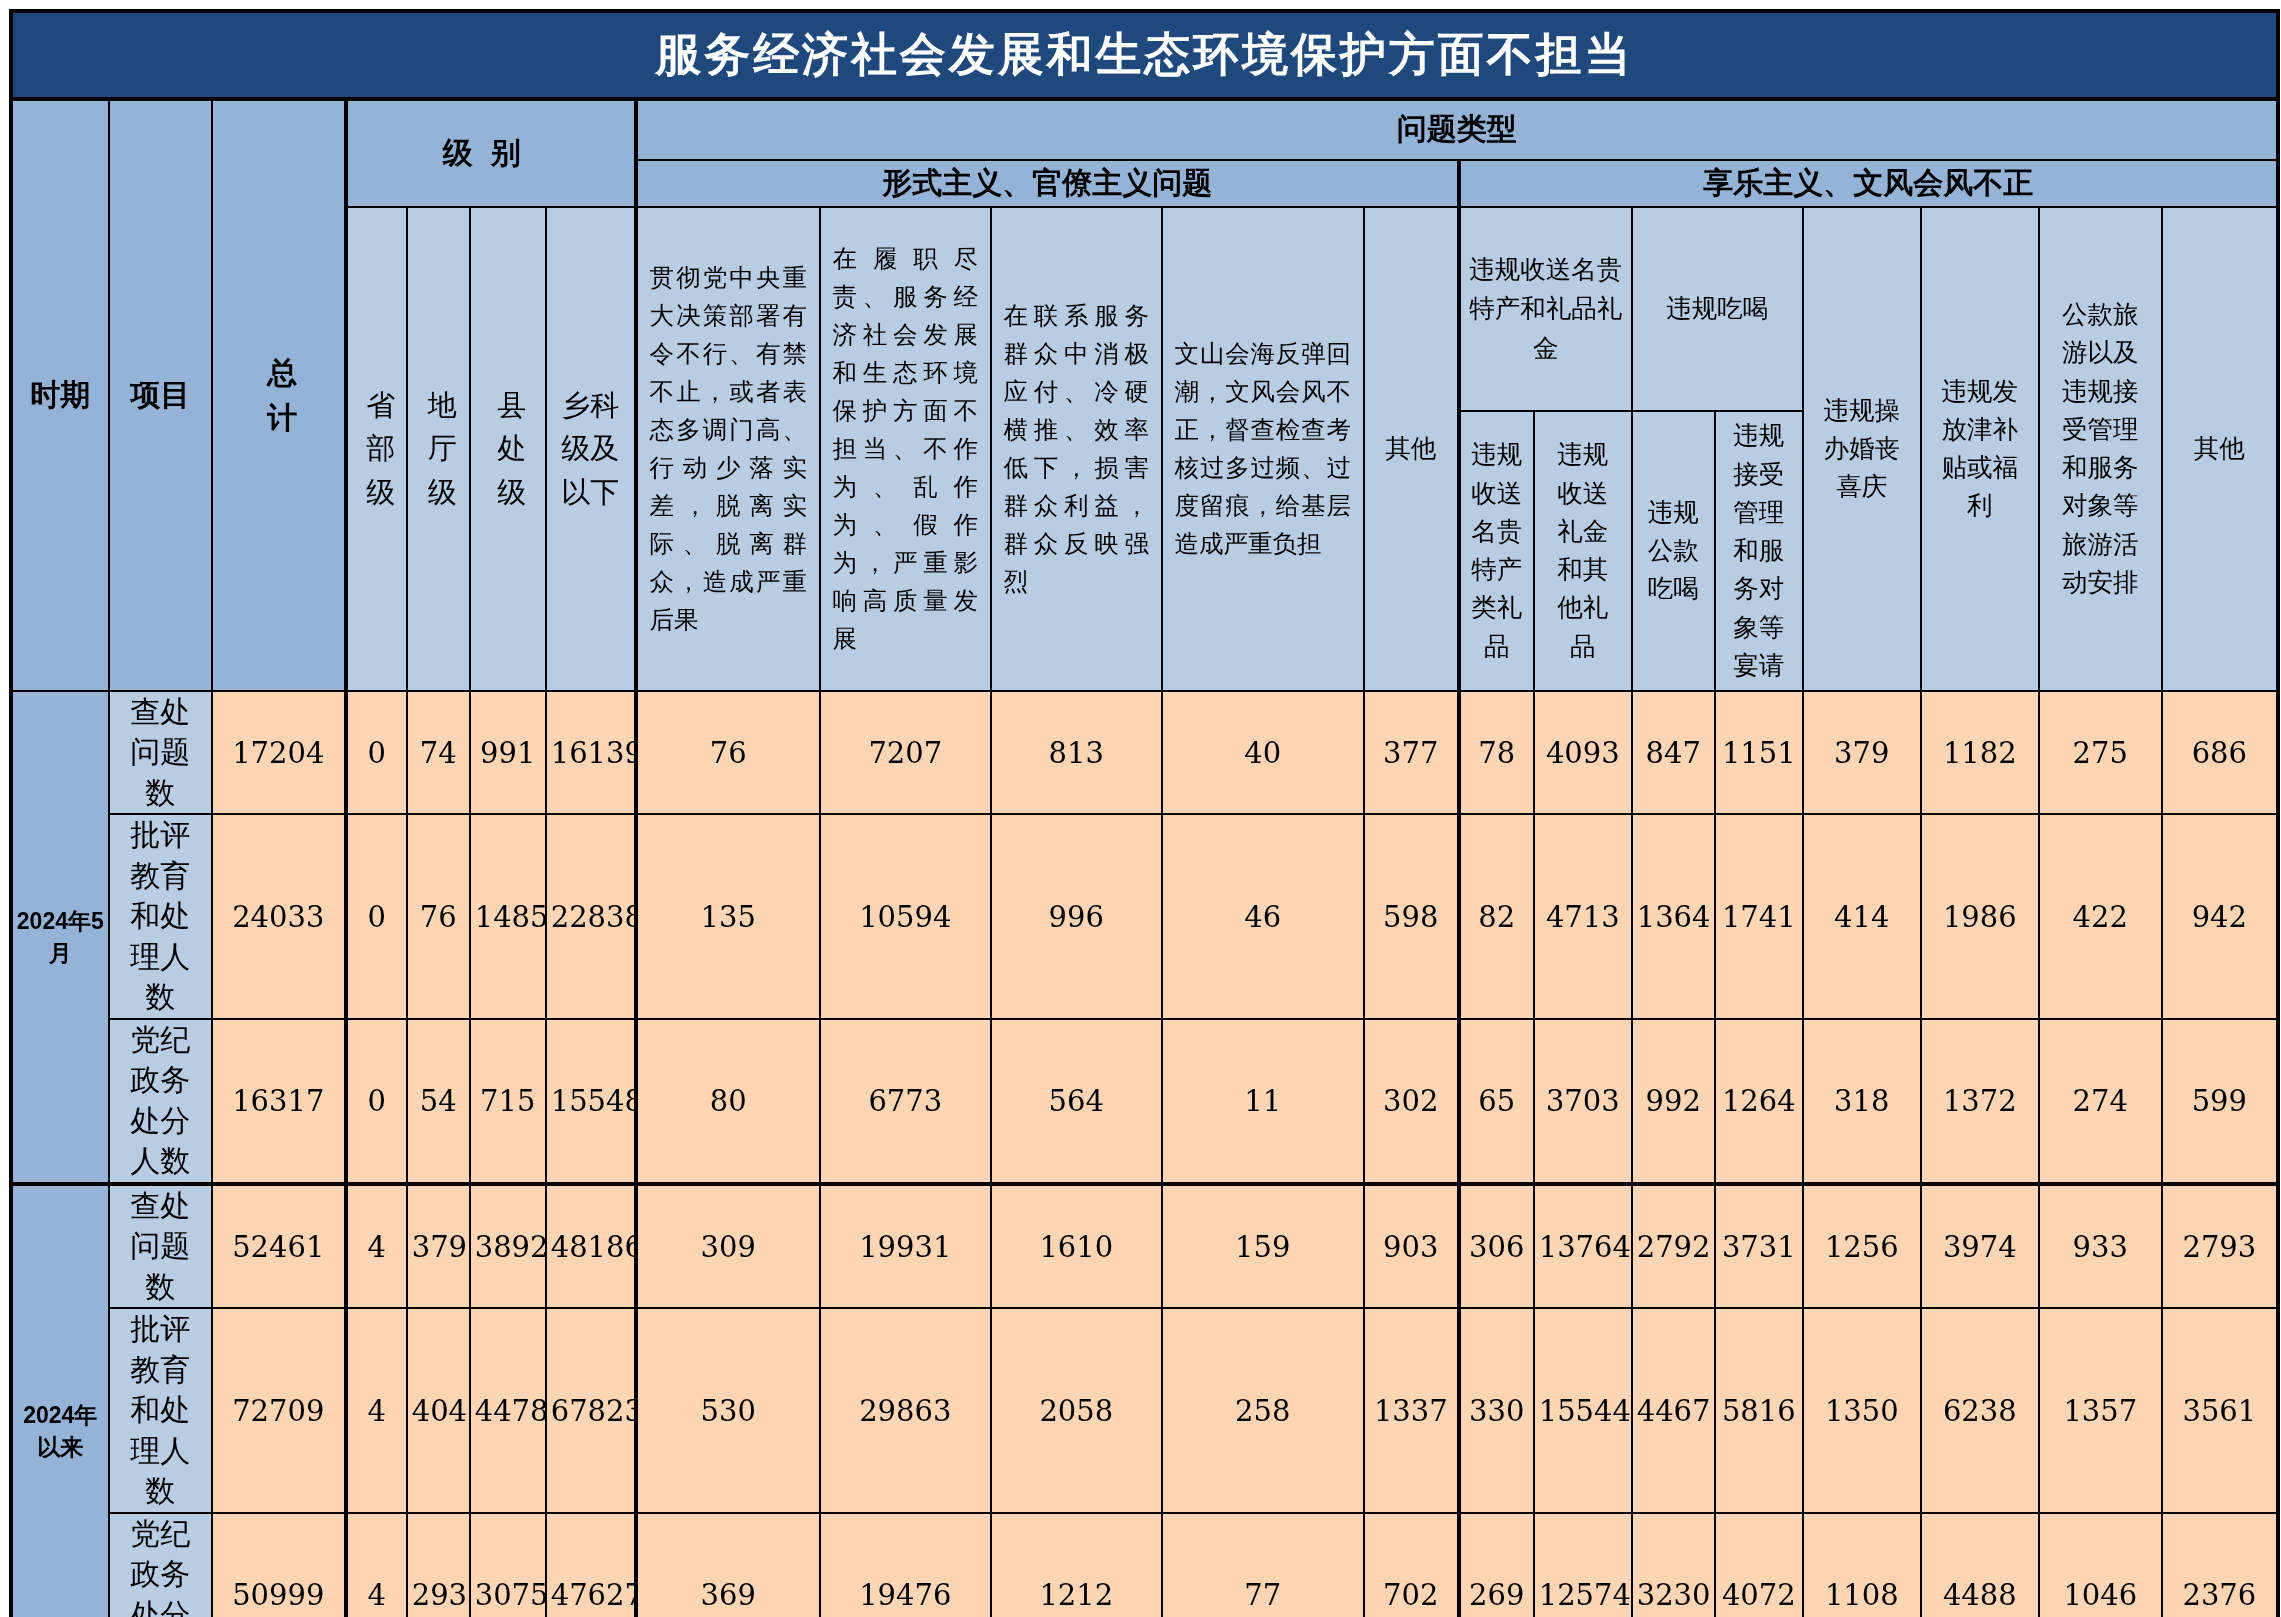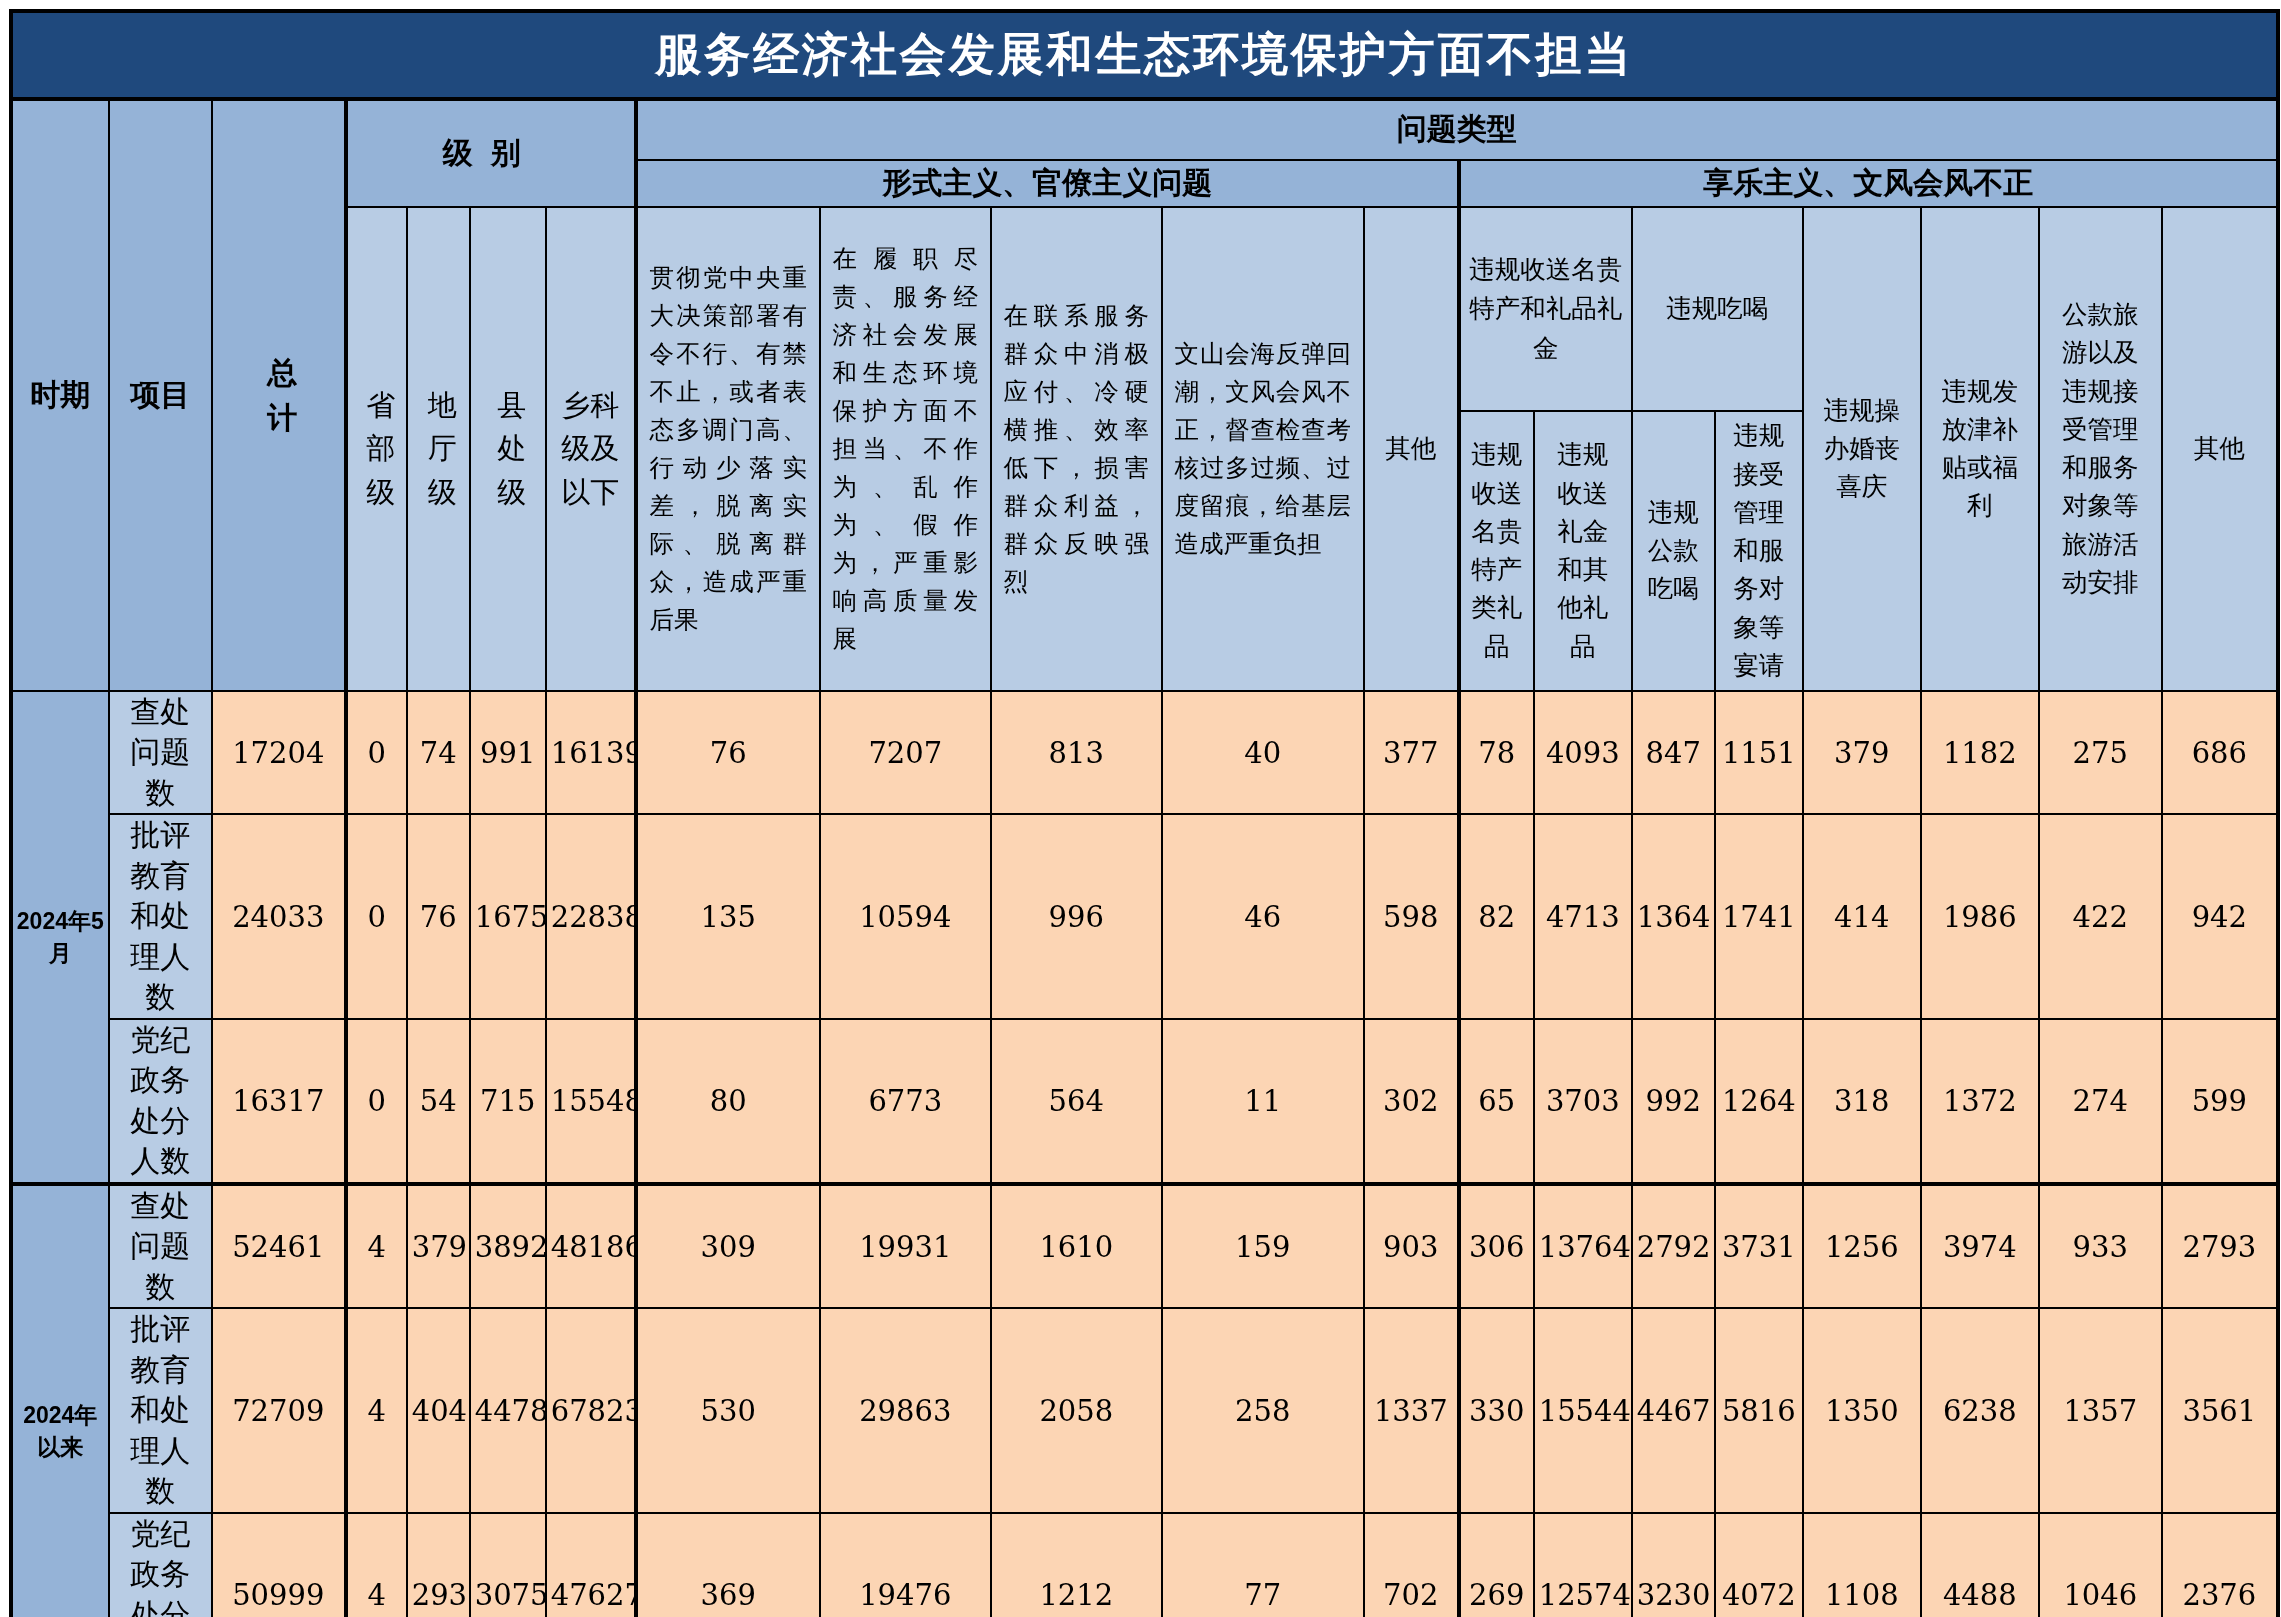--- a/index.html
+++ b/index.html
@@ -126,21 +126,21 @@
     <td class="num">1182</td>
     <td class="num">275</td>
     <td class="num">686</td>
   </tr>
 
   <tr class="r-b2">
     <th class="rowlab">批评教育和处理人数</th>
     <td class="num">24033</td>
     <td class="num thickL">0</td>
     <td class="num">76</td>
-    <td class="num">1675</td>
+    <td class="num">1485</td>
     <td class="num">22838</td>
     <td class="num thickL">135</td>
     <td class="num">10594</td>
     <td class="num">996</td>
     <td class="num">46</td>
     <td class="num">598</td>
     <td class="num thickL">82</td>
     <td class="num">4713</td>
     <td class="num">1364</td>
     <td class="num">1741</td>

